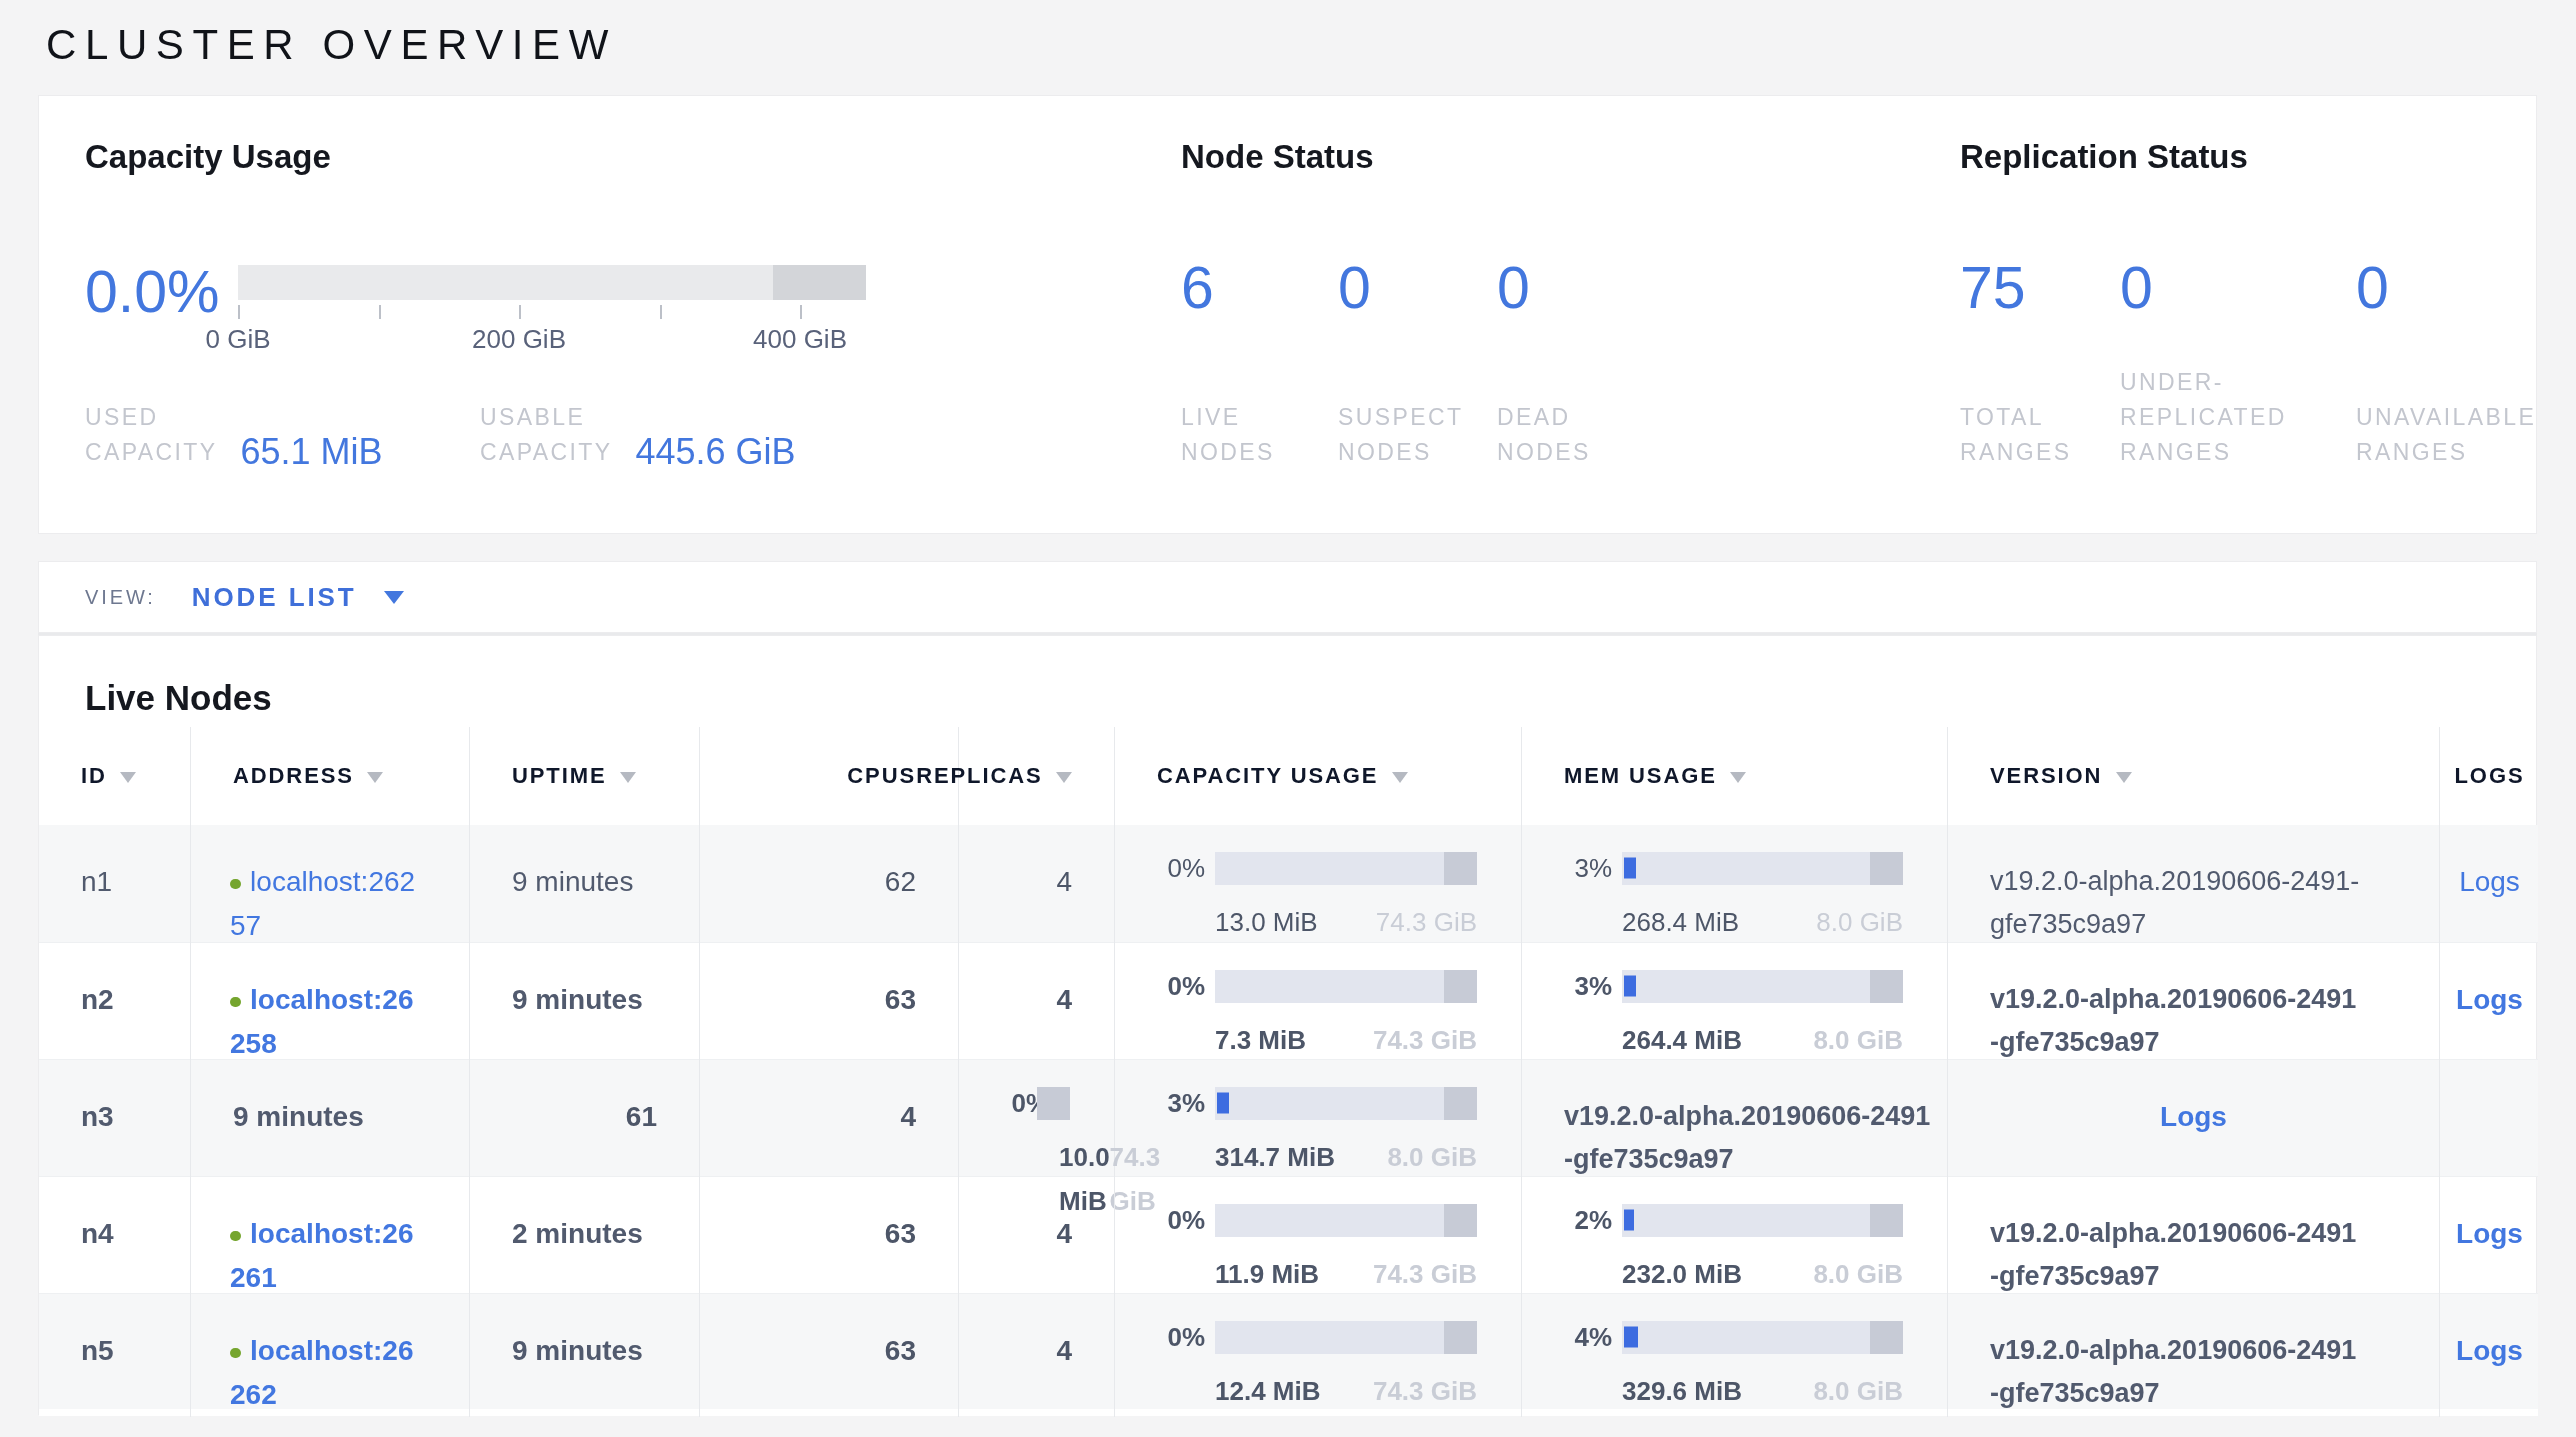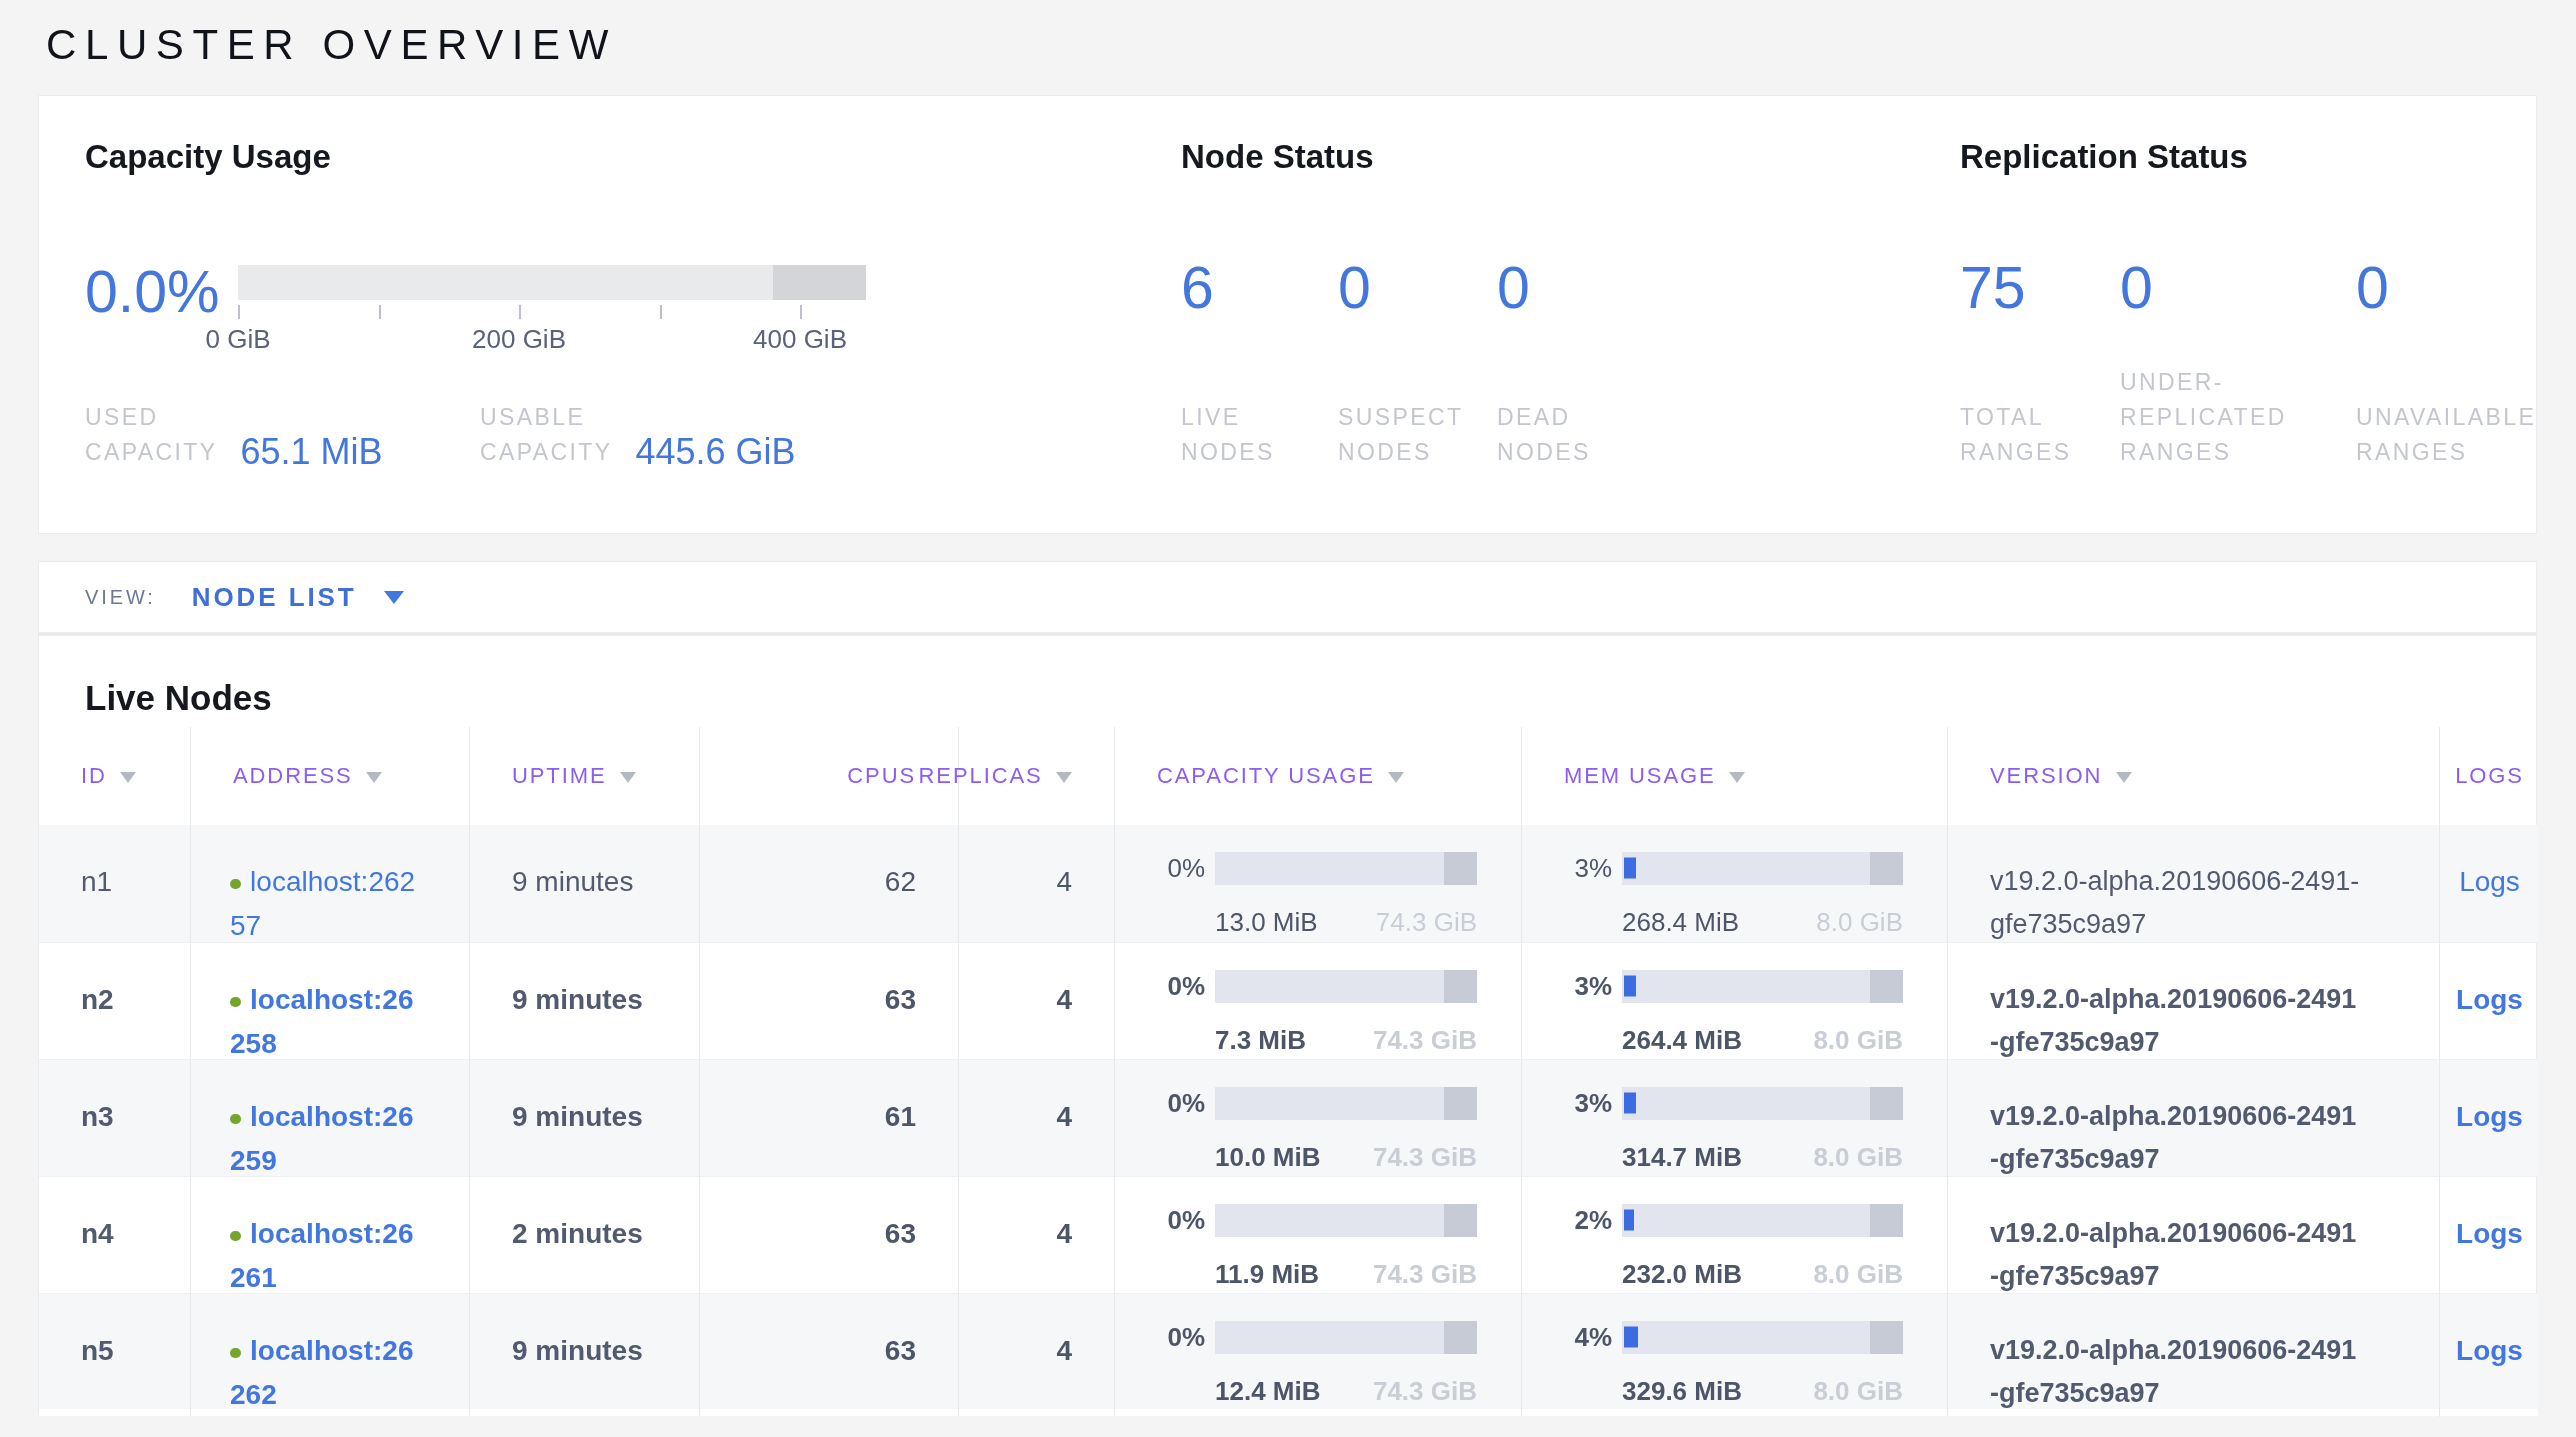--- a/index.html
+++ b/index.html
@@ -69,21 +69,21 @@
   .view-caret { width:0; height:0; border-left:10.5px solid transparent; border-right:10.5px solid transparent;
                 border-top:13.4px solid #4377de; margin-left:27px; display:inline-block; }
 
   
   .table-heading { position:absolute; top:42px; left:46px; font-size:35px; font-weight:700; color:#15181f; }
   .grid { display:grid; grid-template-columns:152px 279px 230px 259px 156px 407px 426px 492px 99px; }
   .thead { position:absolute; top:91px; left:0; width:2499px; height:98px; }
   .tbody { position:absolute; top:189px; left:0; width:2499px; }
   .c { border-right:1px solid #e7e9ec; min-width:0; }
   .c:nth-child(9) { border-right:none; }
-  .th { display:flex; align-items:center; font-size:22px; letter-spacing:1.9px; color:#8b5cf6; font-weight:400; padding:0 42px; white-space:nowrap; }
+  .th { display:flex; align-items:center; font-size:22px; letter-spacing:1.9px; color:#0f172a; font-weight:700; padding:0 42px; white-space:nowrap; }
   .th.a-left   { justify-content:flex-start; }
   .th.a-right  { justify-content:flex-end; }
   .th.a-center { justify-content:center; padding:0 11.5px; }
   .sort-caret { width:0; height:0; border-left:8.6px solid transparent; border-right:8.6px solid transparent;
                 border-top:11.5px solid #b5b9c1; margin-left:13.4px; margin-top:3.8px; display:inline-block; }
   .row { height:117px; }
   .row:nth-child(odd) { background:#f6f7f8; }
   .row + .row { border-top:1px solid #eef0f2;font-weight:bold; }
   .partial-row { position:absolute; top:773px; left:0; width:2499px; height:6.7px; background:#ffffff; }
   .partial-row .c { height:6.7px; }
@@ -332,23 +332,20 @@
               <span class="usage-total">8.0 GiB</span>
             </div>
           </div>
           <div class="c td td-version">
             <div class="version-text">v19.2.0-alpha.20190606-2491-gfe735c9a97</div>
           </div>
           <div class="c td td-logs"><a class="logs-link">Logs</a></div>
         </div>
         <div class="row grid">
           <div class="c td td-id">n3</div>
-          <div class="c td td-address">
-            <div class="addr-wrap"><span class="dot"></span><a class="addr-link">localhost:26259</a></div>
-          </div>
           <div class="c td td-uptime">9 minutes</div>
           <div class="c td td-right">61</div>
           <div class="c td td-right">4</div>
           <div class="c td td-usage">
             <div class="usage-top">
               <span class="usage-pct">0%</span>
               <div class="mini-bar">
                 <div class="mini-bar-dark"></div>
               </div>
             </div>

